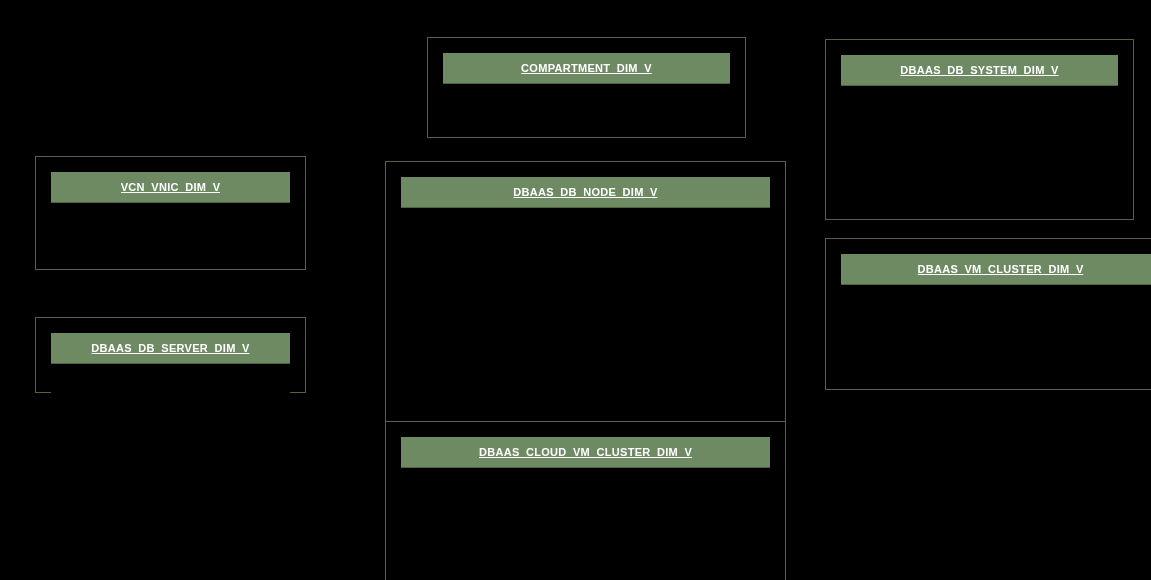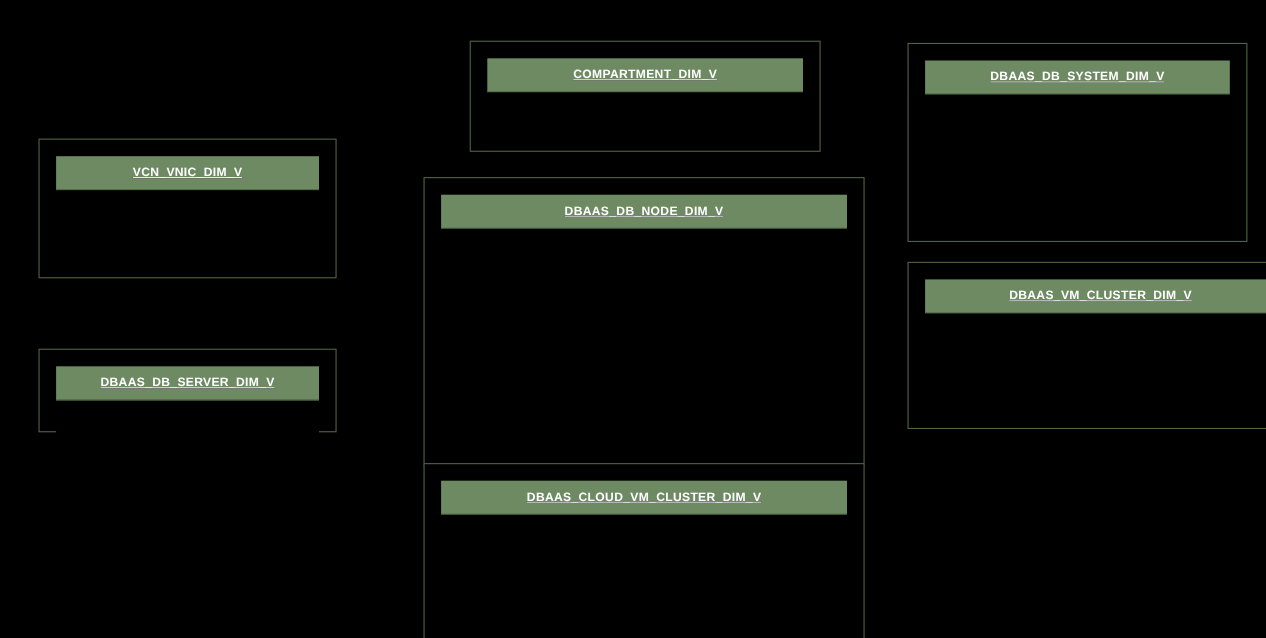--- a/index.html
+++ b/index.html
@@ -40,21 +40,21 @@
     letter-spacing: 0.3px;
     white-space: nowrap;
   }
   .table-body {
     flex: 1 1 auto;
     background: var(--box-body, #000000);
   }
 
   
   .box-compartment       { left: 397px; top: 7px;   width: 319px; height: 101px; }
-  .box-vcn-vnic          { left: 5px;   top: 96px; width: 271px; height: 127px; }
+  .box-vcn-vnic          { left: 5px;   top: 126px; width: 271px; height: 114px; }
   .box-db-server         { left: 5px;   top: 287px; width: 271px; height: 76px; gap: 14px;  }
   .box-db-node           { left: 355px; top: 131px; width: 401px; height: 264px; }
   .box-cloud-vm-cluster  { left: 355px; top: 391px; width: 401px; height: 180px; }
   .box-db-system         { left: 795px; top: 9px;   width: 309px; height: 181px; }
   .box-vm-cluster        { left: 795px; top: 208px; width: 351px; height: 152px; }
 </style>
 </head>
 <body>
 
 <div class="canvas">

